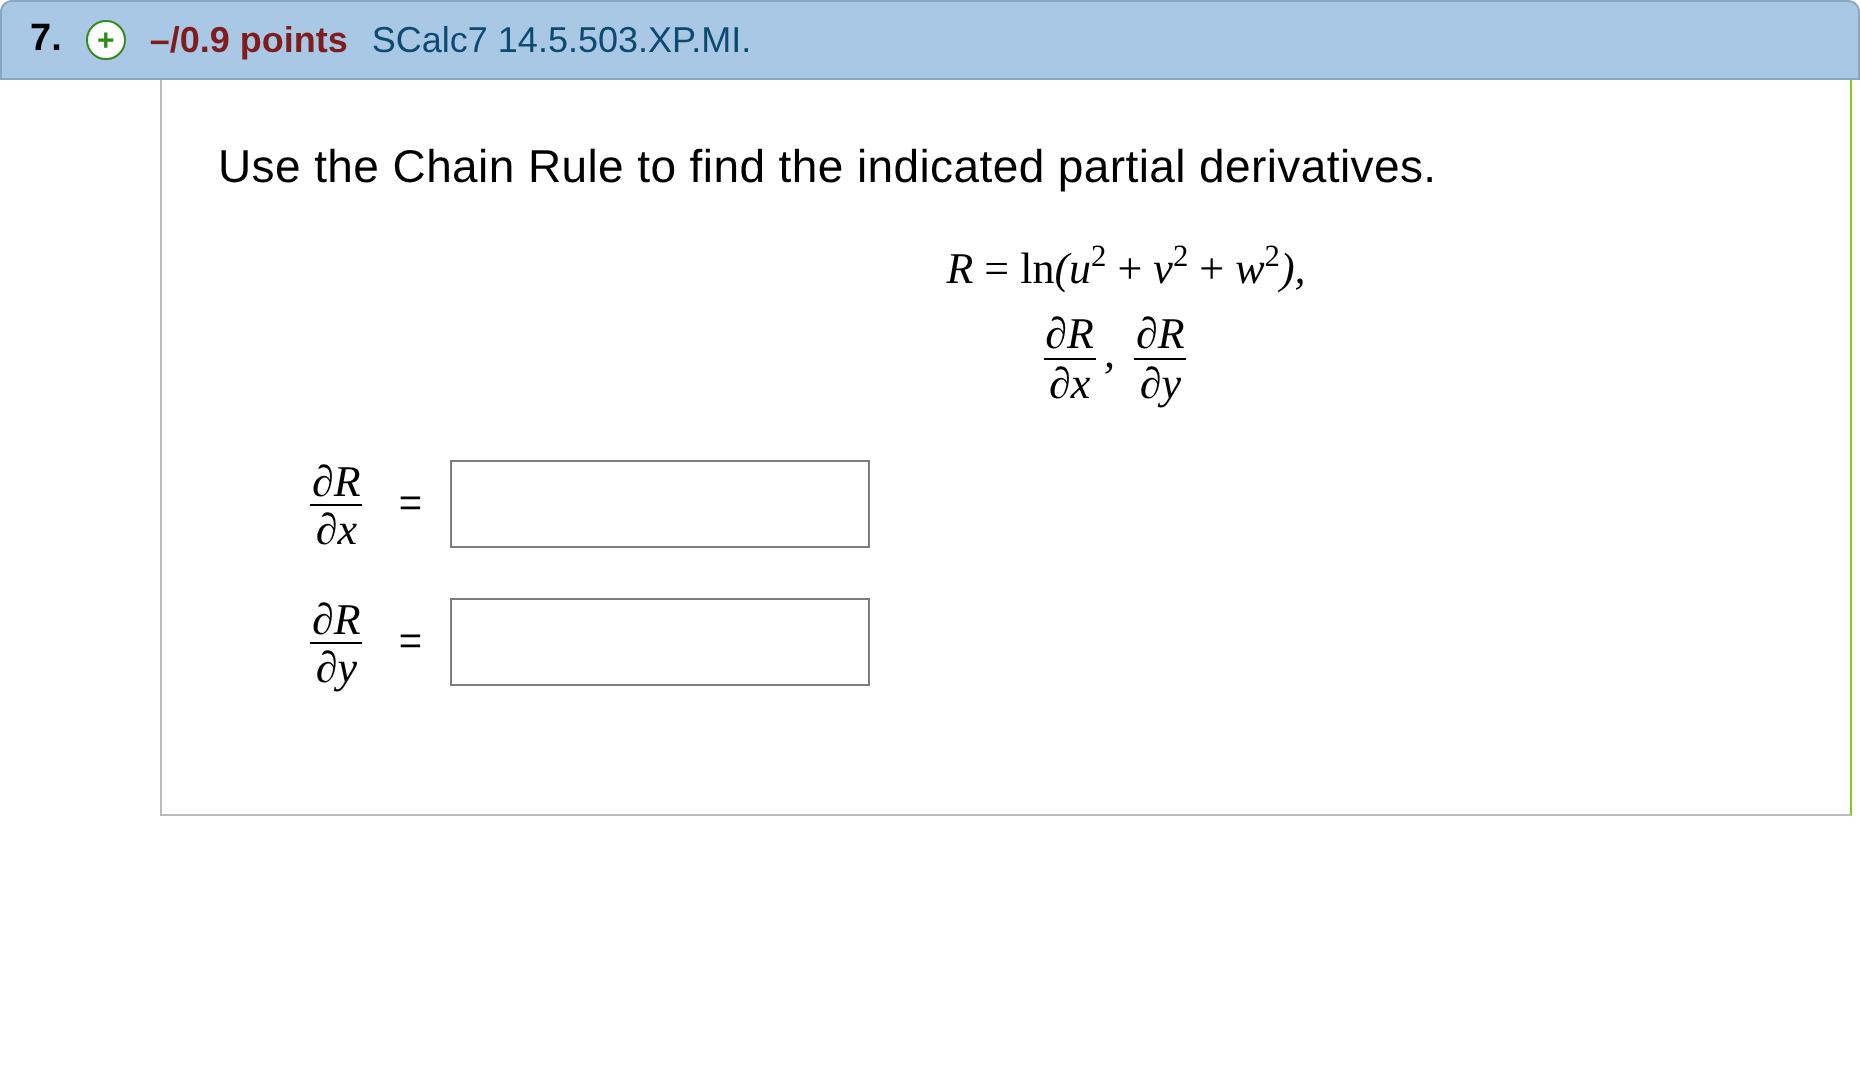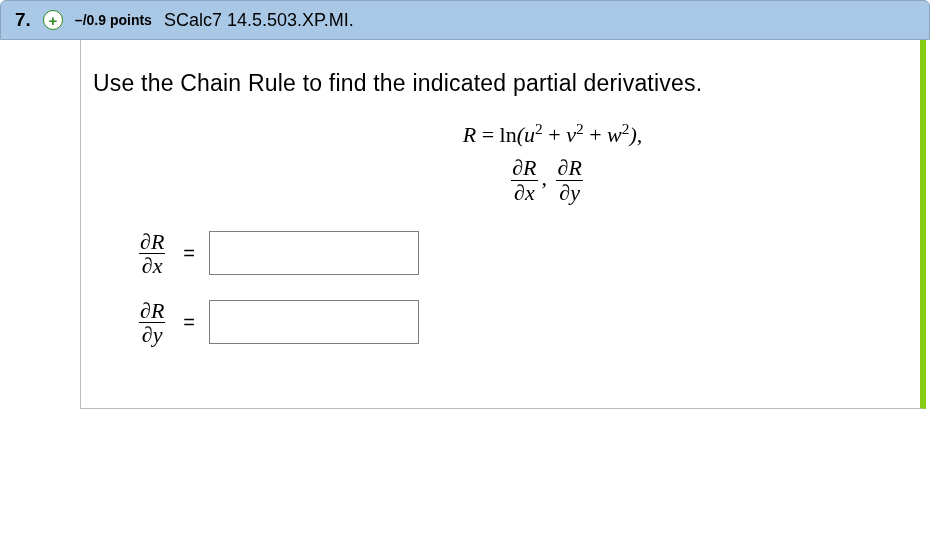--- a/index.html
+++ b/index.html
@@ -35,33 +35,33 @@
     align-items: center;
     justify-content: center;
     font-weight: bold;
     color: #2e8b1a;
     font-size: 15px;
     line-height: 1;
     cursor: pointer;
   }
   .pts {
     font-weight: bold;
-    color: #000000;
-    font-size: 14px;
+    color: #7f1d1d;
+    font-size: 18px;
   }
   .ref {
-    color: #000000;
+    color: #0c4a6e;
     font-size: 18px;
   }
   .body-wrap {
     margin-left: 80px;
     border-left: 1px solid #bbb;
-    border-right: 6px solid #84cc16;
+    border-right: 1px solid #84cc16;
     border-bottom: 1px solid #bbb;
-    padding: 30px 28px 40px 12px;
+    padding: 30px 28px 40px 28px;
     width: 846px;
   }
   .prompt {
     font-size: 23px;
     margin-bottom: 20px;
     letter-spacing: .2px;
   }
   .math-block {
     margin-left: 120px;
     font-style: italic;

